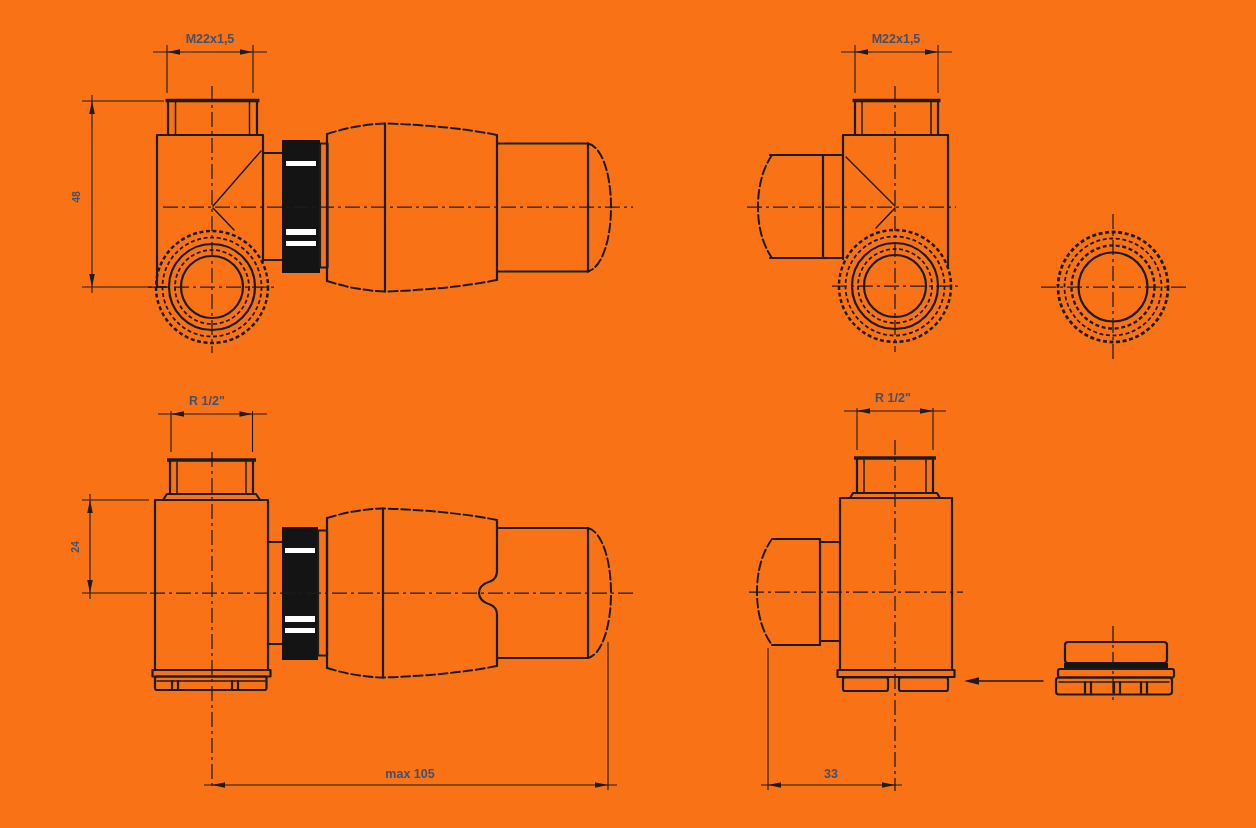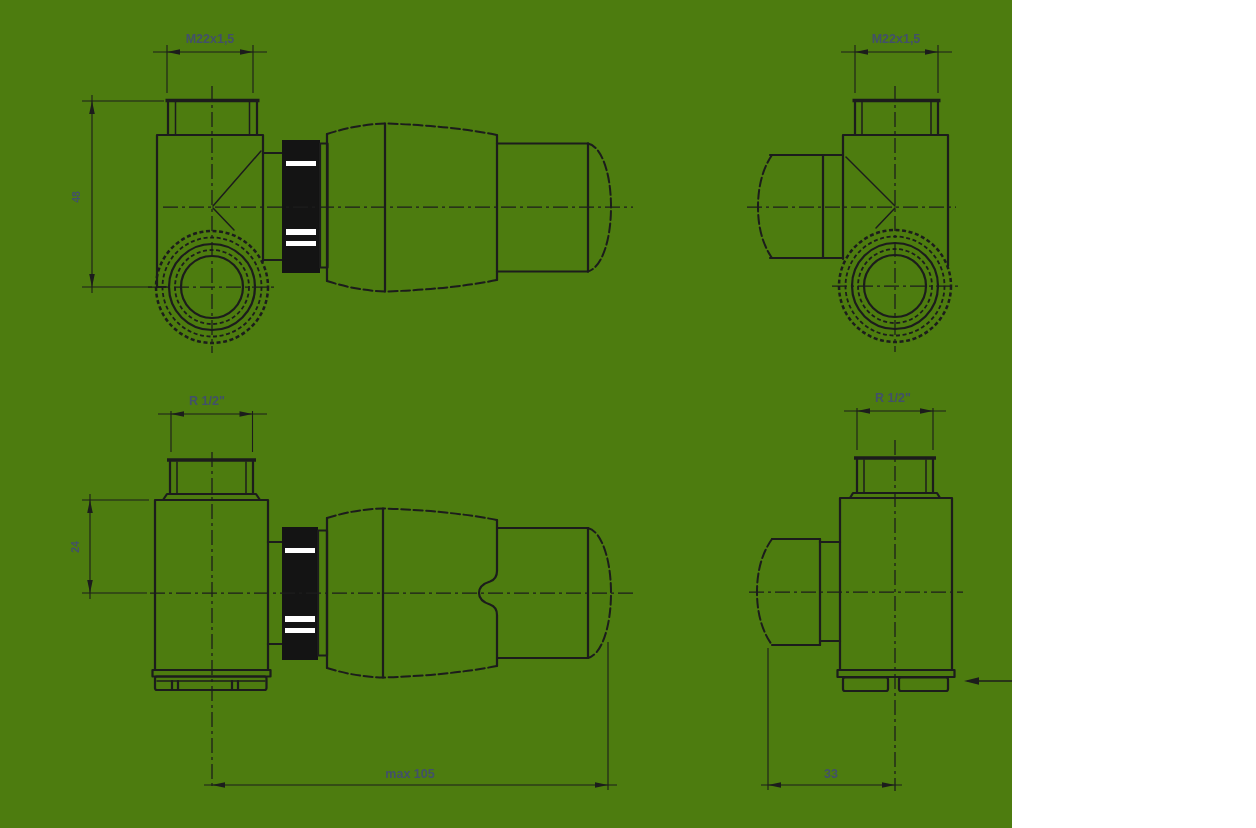--- a/index.html
+++ b/index.html
@@ -1,16 +1,16 @@
 <!DOCTYPE html>
 <html><head>
 <meta charset="utf-8">
 <style>
   html,body{margin:0;padding:0;background:#ffffff;}
-  .stage{position:relative;width:1012px;height:828px;background:#4d7c0f;overflow:hidden;}
+  .stage{position:relative;width:1256px;height:828px;background:#f97316;overflow:hidden;}
   svg{display:block;}
   
   .ol{stroke:#1c1c1c;stroke-width:2.2;fill:none;stroke-linecap:round;stroke-linejoin:round;}
   .olb{stroke:#1c1c1c;stroke-width:3.4;fill:none;stroke-linecap:butt;}
   .thin{stroke:#1c1c1c;stroke-width:1.5;fill:none;stroke-linecap:round;}
   
   .dim{stroke:#1c1c1c;stroke-width:1.1;fill:none;stroke-linecap:butt;}
   
   .cl{stroke:#1c1c1c;stroke-width:1.25;fill:none;stroke-dasharray:15 4 3 4;stroke-linecap:butt;}
   

